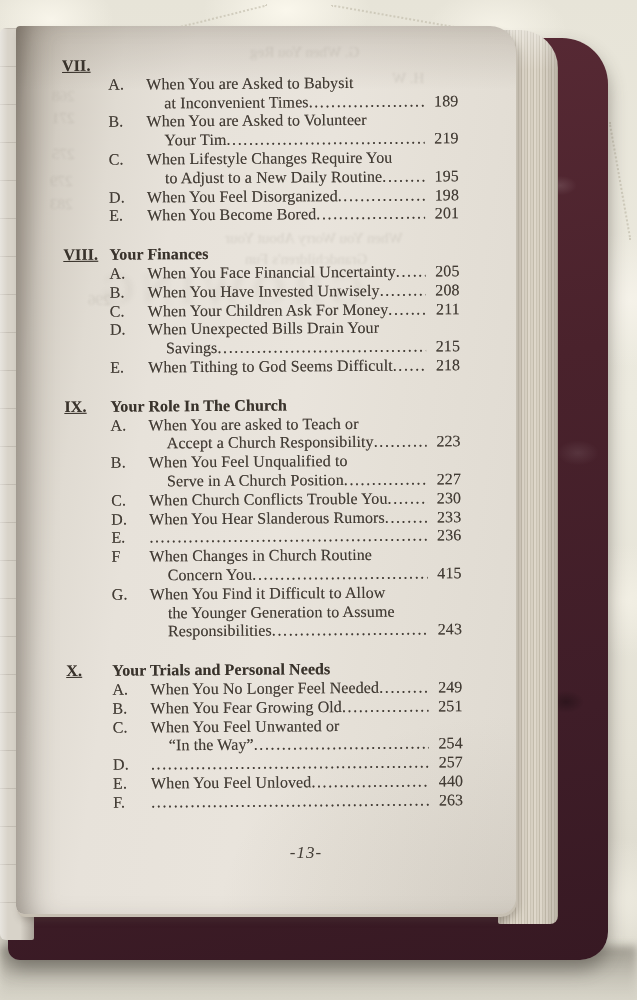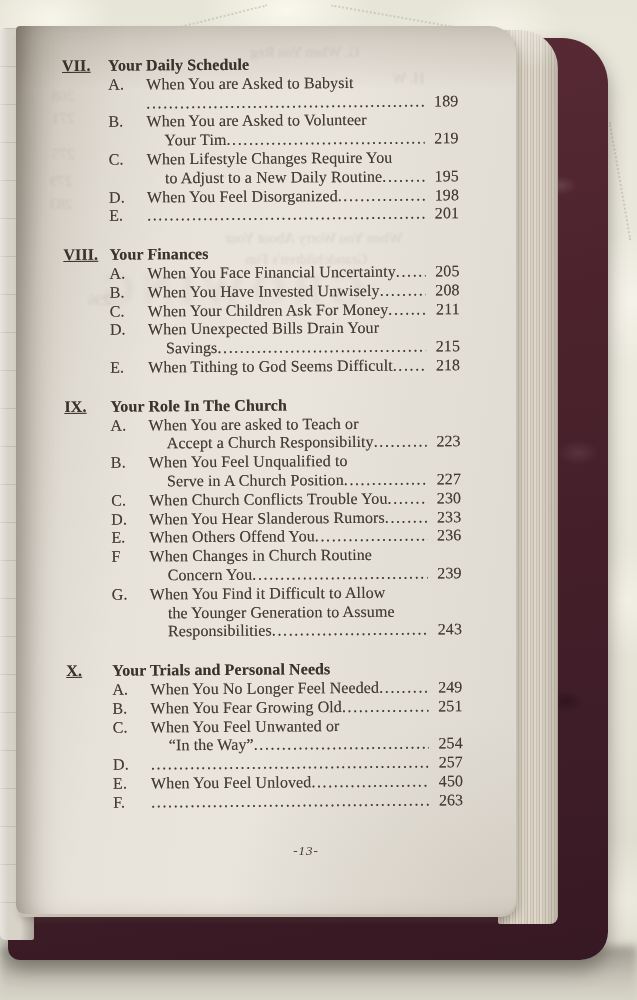--- a/index.html
+++ b/index.html
@@ -99,21 +99,21 @@
   .col-text{flex:0 1 auto; white-space:nowrap;}
   .col-text.cont{padding-left:18px;}
   .leader{flex:1 1 8px; min-width:6px; overflow:hidden; white-space:nowrap;}
   .leader::after{content:"..........................................................................................";
                  letter-spacing:1.6px;}
   .col-page{flex:0 0 auto; margin-left:10px;text-align:center;}
   .heading .col-num,.heading .col-title{font-weight:700; color:#39332c;}
 
   .pageno{
     position:absolute; left:276px; top:843px; width:60px; text-align:center;
-    color:var(--ink); font-size:13px; font-style:italic; letter-spacing:1px;
+    color:var(--ink); font-size:17px; font-style:italic; letter-spacing:1px;
     filter:blur(.2px);
   }
 </style>
 </head>
 <body>
 
 <div class="seam s1"></div>
 <div class="seam s2"></div>
 <div class="seam s3"></div>
 <div class="floor-shadow"></div>
@@ -133,30 +133,30 @@
     <span class="ghost g7">When You Worry About Your</span>
     <span class="ghost g8">Grandchildren's Fun</span>
     <span class="ghost g9">296</span>
     <span class="ghost g10">GROWING</span>
   </div>
 
 <div class="toc">
     <div class="toc-section">
       <div class="row heading">
         <span class="col-num">VII.</span>
-        <span class="col-title">Your Daily Schedule</span>
       </div>
       <div class="row">
         <span class="col-num"></span>
         <span class="col-letter">A.</span>
         <span class="col-text">When You are Asked to Babysit</span>
       </div>
       <div class="row">
         <span class="col-num"></span>
         <span class="col-letter blank"></span>
+        <span class="col-text cont">at Inconvenient Times</span>
         <span class="leader"></span>
         <span class="col-page">189</span>
       </div>
       <div class="row">
         <span class="col-num"></span>
         <span class="col-letter">B.</span>
         <span class="col-text">When You are Asked to Volunteer</span>
       </div>
       <div class="row">
         <span class="col-num"></span>
@@ -180,20 +180,21 @@
       <div class="row">
         <span class="col-num"></span>
         <span class="col-letter">D.</span>
         <span class="col-text">When You Feel Disorganized</span>
         <span class="leader"></span>
         <span class="col-page">198</span>
       </div>
       <div class="row">
         <span class="col-num"></span>
         <span class="col-letter">E.</span>
+        <span class="col-text">When You Become Bored</span>
         <span class="leader"></span>
         <span class="col-page">201</span>
       </div>
     </div>
     <div class="toc-section">
       <div class="row heading">
         <span class="col-num">VIII.</span>
         <span class="col-title">Your Finances</span>
       </div>
       <div class="row">
@@ -276,35 +277,34 @@
       <div class="row">
         <span class="col-num"></span>
         <span class="col-letter">D.</span>
         <span class="col-text">When You Hear Slanderous Rumors</span>
         <span class="leader"></span>
         <span class="col-page">233</span>
       </div>
       <div class="row">
         <span class="col-num"></span>
         <span class="col-letter">E.</span>
-        <span class="col-text">When Others Offend You</span>
         <span class="leader"></span>
         <span class="col-page">236</span>
       </div>
       <div class="row">
         <span class="col-num"></span>
         <span class="col-letter">F</span>
         <span class="col-text">When Changes in Church Routine</span>
       </div>
       <div class="row">
         <span class="col-num"></span>
         <span class="col-letter blank"></span>
         <span class="col-text cont">Concern You</span>
         <span class="leader"></span>
-        <span class="col-page">239</span>
+        <span class="col-page">415</span>
       </div>
       <div class="row">
         <span class="col-num"></span>
         <span class="col-letter">G.</span>
         <span class="col-text">When You Find it Difficult to Allow</span>
       </div>
       <div class="row">
         <span class="col-num"></span>
         <span class="col-letter blank"></span>
         <span class="col-text cont">the Younger Generation to Assume</span>
@@ -352,21 +352,21 @@
         <span class="col-num"></span>
         <span class="col-letter">D.</span>
         <span class="leader"></span>
         <span class="col-page">257</span>
       </div>
       <div class="row">
         <span class="col-num"></span>
         <span class="col-letter">E.</span>
         <span class="col-text">When You Feel Unloved</span>
         <span class="leader"></span>
-        <span class="col-page">450</span>
+        <span class="col-page">440</span>
       </div>
       <div class="row">
         <span class="col-num"></span>
         <span class="col-letter">F.</span>
         <span class="leader"></span>
         <span class="col-page">263</span>
       </div>
     </div>
   </div>
 

